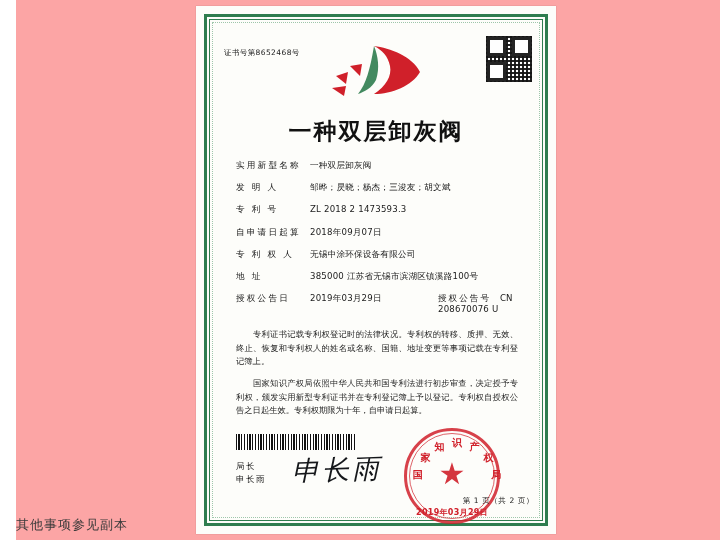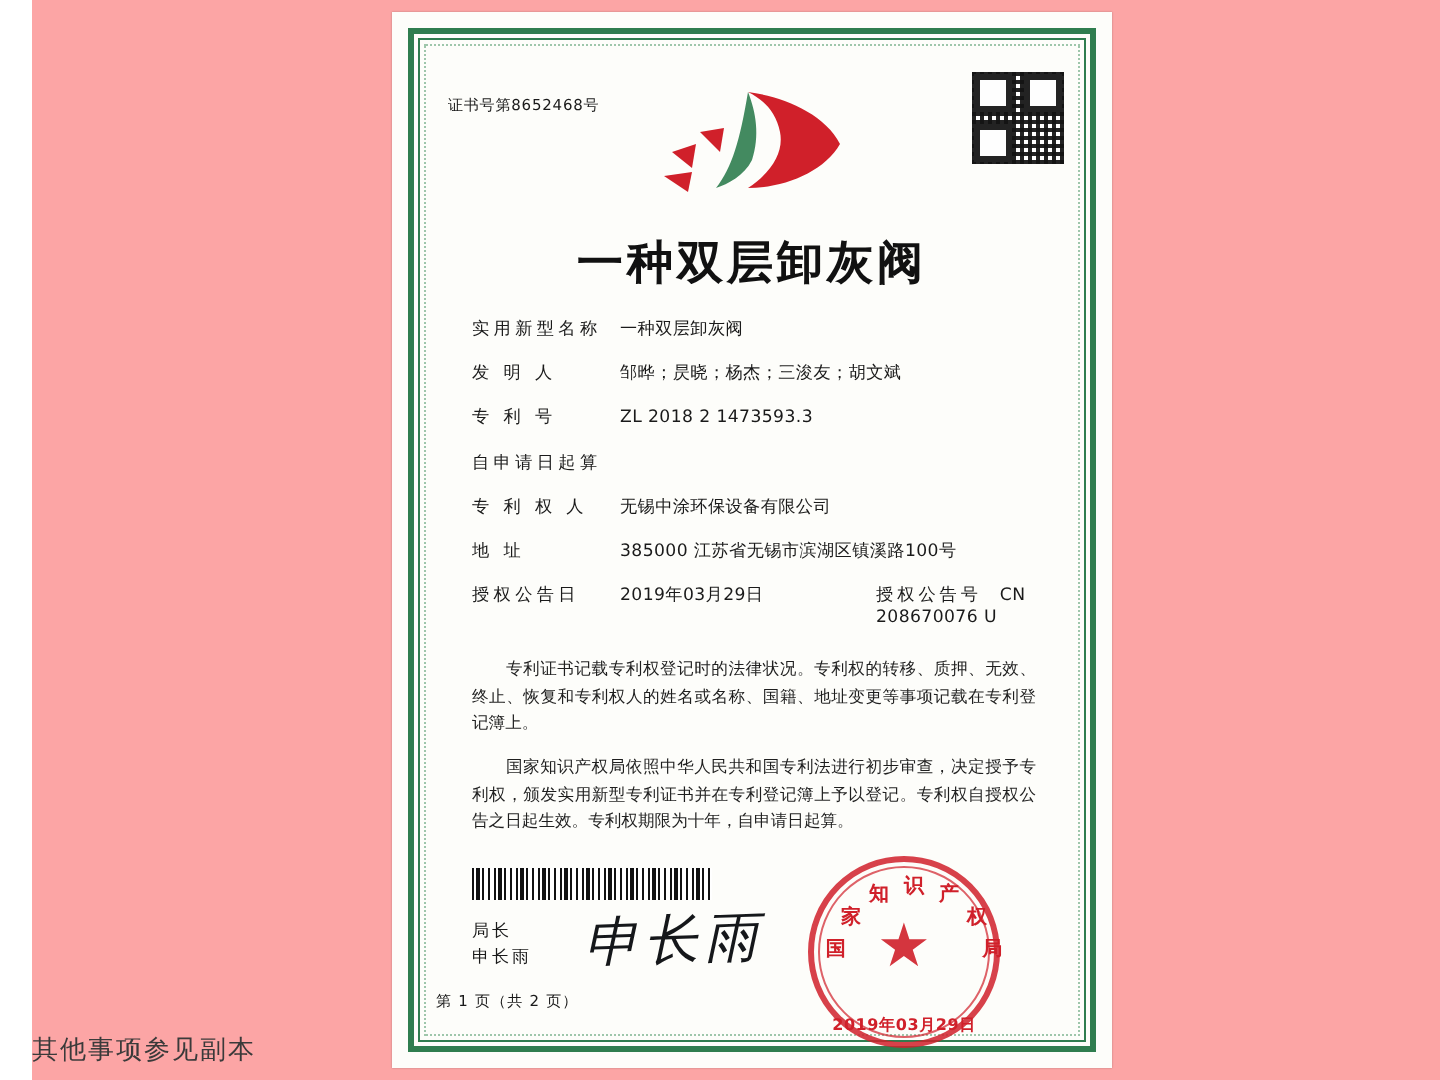--- a/index.html
+++ b/index.html
@@ -267,21 +267,21 @@
     color: #d0202a;
     font-weight: bold;
     letter-spacing: 0.3px;
   }
 
   
   .page-foot {
     position: absolute;
     left: 0; right: 0;
     bottom: 6px;
-    text-align: left;
+    text-align: right;
     font-size: 7.5px;
     color: #1a1a1a;
     letter-spacing: 0.6px;
   }
 
   .outside-foot {
     position: absolute;
     left: 0; right: 0;
     bottom: 6px;
     text-align: left;
@@ -332,20 +332,21 @@
           <div class="field-value">邹晔；昃晓；杨杰；三浚友；胡文斌</div>
         </div>
 
         <div class="field-row">
           <div class="field-label">专 利 号</div>
           <div class="field-value">ZL 2018 2 1473593.3</div>
         </div>
 
         <div class="field-row">
           <div class="field-label">自申请日起算</div>
+          <div class="field-value">2018年09月07日</div>
         </div>
 
         <div class="field-row">
           <div class="field-label">专 利 权 人</div>
           <div class="field-value">无锡中涂环保设备有限公司</div>
         </div>
 
         <div class="field-row">
           <div class="field-label">地 址</div>
           <div class="field-value">385000 江苏省无锡市滨湖区镇溪路100号</div>

